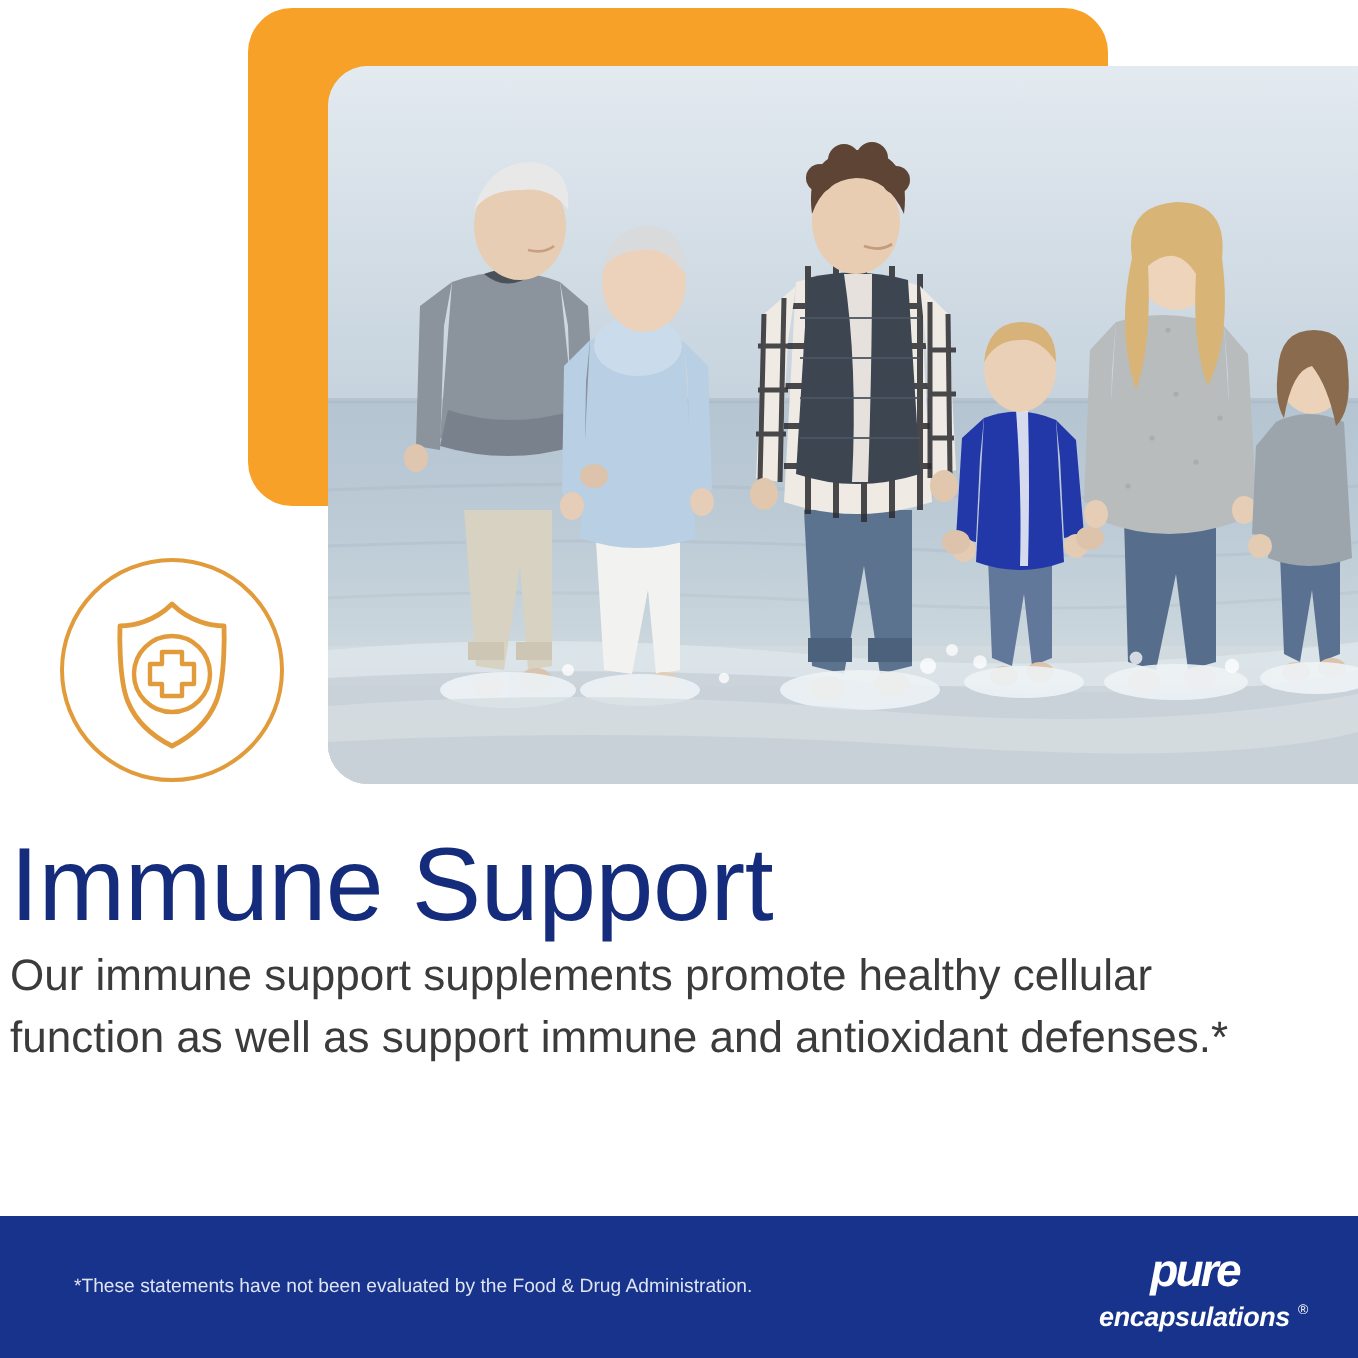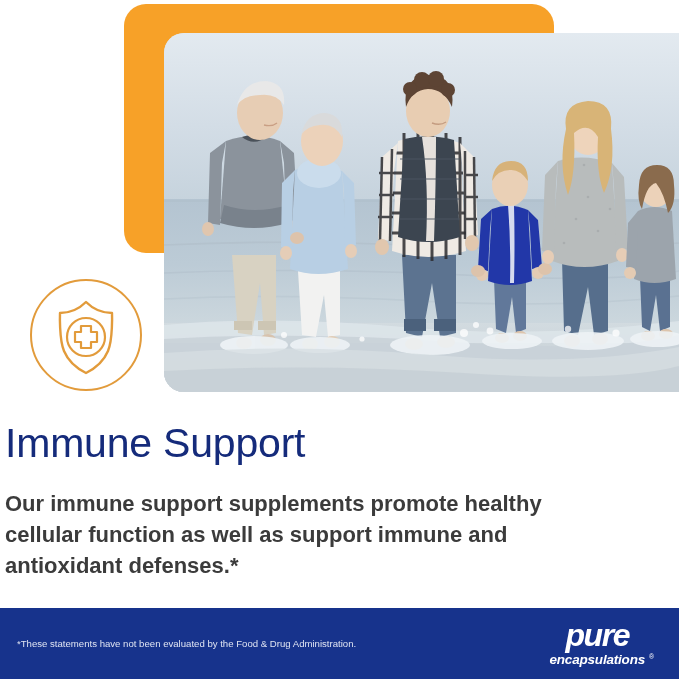--- a/index.html
+++ b/index.html
@@ -63,68 +63,67 @@
 
   
   .content {
     position: absolute;
     left: 5px;
     top: 414px;
     width: 660px;
   }
 
   .headline {
-    font-size: 41px;
+    font-size: 52px;
     line-height: 58px;
     font-weight: 400;
     color: #152B7B;
     letter-spacing: -0.2px;
     white-space: nowrap;
   }
 
   .subcopy {
-    margin-top: 16px;
     font-size: 22px;
     line-height: 31px;
-    font-weight: 700;
+    font-weight: 400;
     color: #3b3b3b;
     max-width: 610px;
   }
 
   
   .footer {
     position: absolute;
     left: 0;
     top: 608px;
     width: 679px;
     height: 71px;
     background: #17338C;
     display: flex;
     align-items: center;
   }
 
   .disclaimer {
     color: #dfe4f2;
     font-size: 9.6px;
     line-height: 15px;
-    padding-left: 17px;
+    padding-left: 37px;
     white-space: nowrap;
   }
   .disclaimer .line2 { padding-left: 6px; display: block; }
 
   .logo {
     position: absolute;
     right: 34px;
     top: 50%;
     transform: translateY(-50%);
     text-align: center;
     color: #ffffff;
   }
   .logo-main {
-    font-size: 32px;
+    font-size: 23px;
     font-weight: bold;
     font-style: italic;
     letter-spacing: -1.4px;
     line-height: 30px;
   }
   .logo-sub {
     font-size: 13.5px;
     font-weight: bold;
     font-style: italic;
     letter-spacing: -0.2px;

